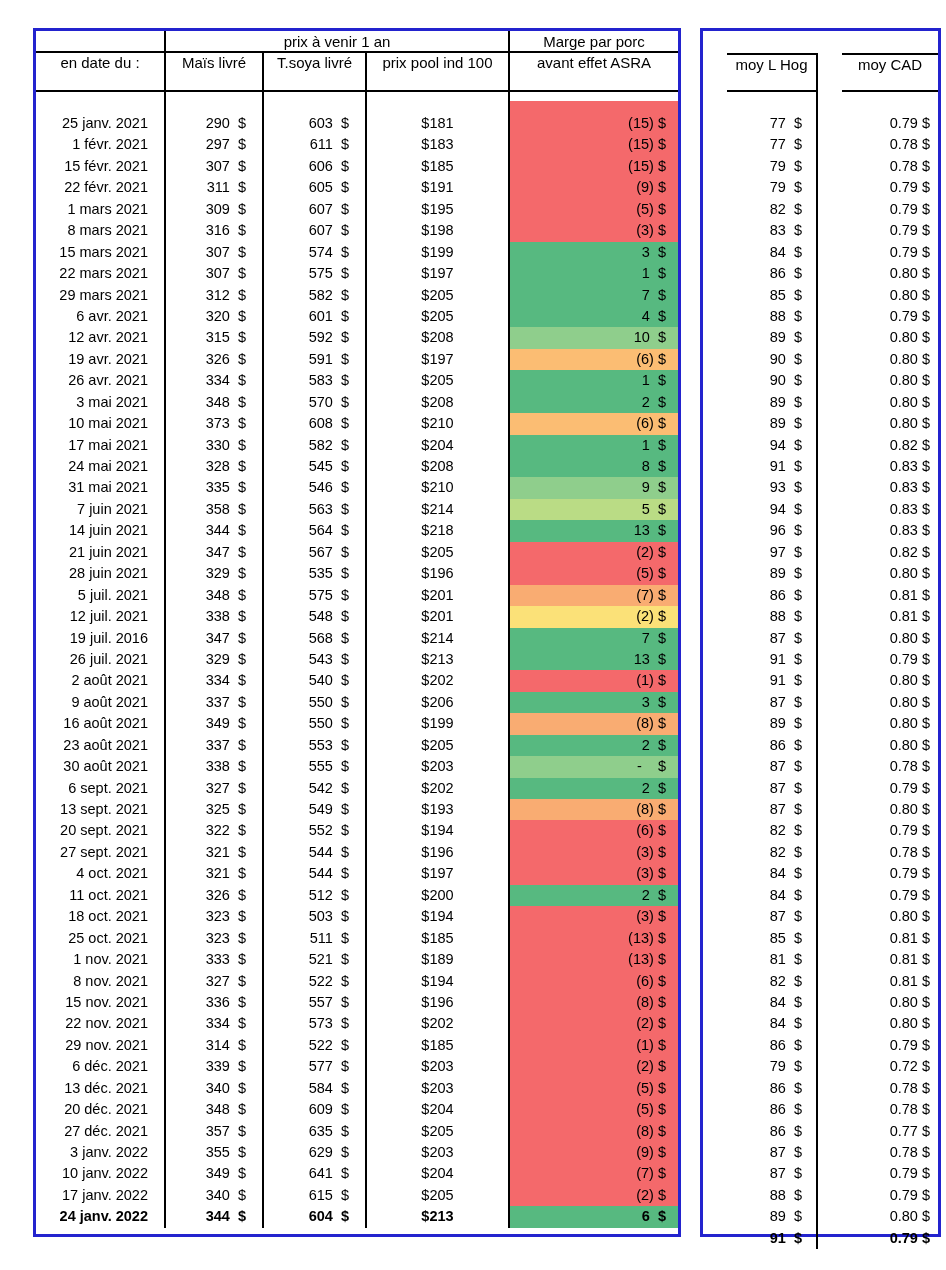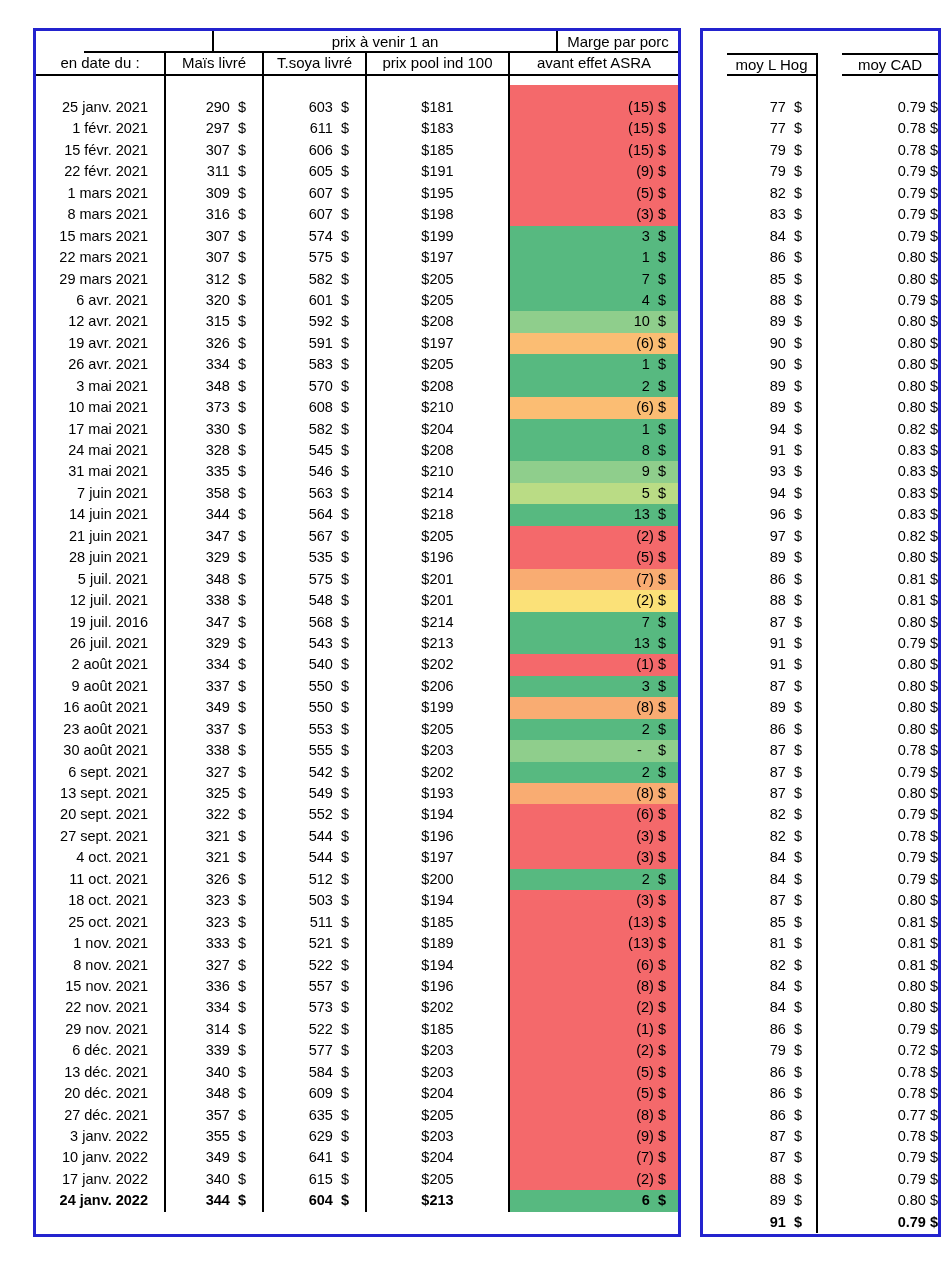--- a/index.html
+++ b/index.html
@@ -3,40 +3,40 @@
 <meta charset="utf-8">
 <style>
   html,body{margin:0;padding:0;background:#fff;}
   .canvas{position:relative;width:946px;height:1270px;background:#fff;
           font-family:"Liberation Sans",sans-serif;color:#000;}
   .tbl{position:absolute;box-sizing:border-box;border:3px solid #2323CE;background:#fff;}
   #main-table{left:33px;top:28px;width:648px;height:1209px;}
   #right-table{left:700px;top:28px;width:241px;height:1209px;}
 
   .grid-m{display:grid;grid-template-columns:130px 98px 103px 143px auto;}
-  .grid-m1{display:grid;grid-template-columns:130px 344px auto;padding-left:48px;}
+  .grid-m1{display:grid;grid-template-columns:130px 344px auto;}
   .grid-r{display:grid;grid-template-columns:115px auto;}
 
   .h1{height:22px;line-height:22px;font-size:15px;}
-  .h2{height:23px;line-height:20px;font-size:15px;}
+  .h2{height:39px;line-height:20px;font-size:15px;}
   .sp{height:21px;}
   .mrow,.rrow{height:21.45px;line-height:21.45px;font-size:14.5px;}
   .bold{font-weight:bold;}
 
   .c{box-sizing:border-box;white-space:pre;overflow:hidden;}
   .vr{border-right:2px solid #000;}
   .hb{border-bottom:2px solid #000;}
   .ht{border-top:2px solid #000;margin-left:24px;}
   .center{text-align:center;}
   .rt{text-align:right;}
   .pad2{padding-right:16px;}
   .pad16{padding-right:16px;}
   .pad12{padding-right:12px;}
   .pad14{padding-right:14px;}
-  .pad8{}
+  .pad8{padding-right:8px;}
 </style>
 </head>
 <body>
 
 <div class="canvas">
 
   <div class="tbl" id="main-table">
 
     <div class="grid-m1 h1">
       <div class="c vr hb"></div>

